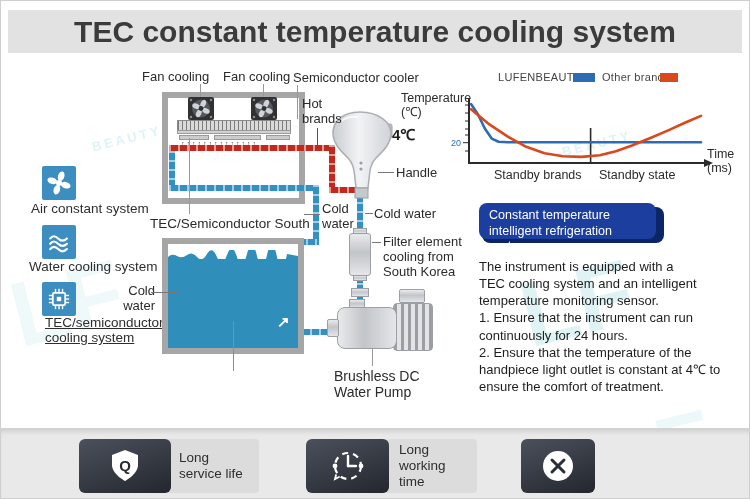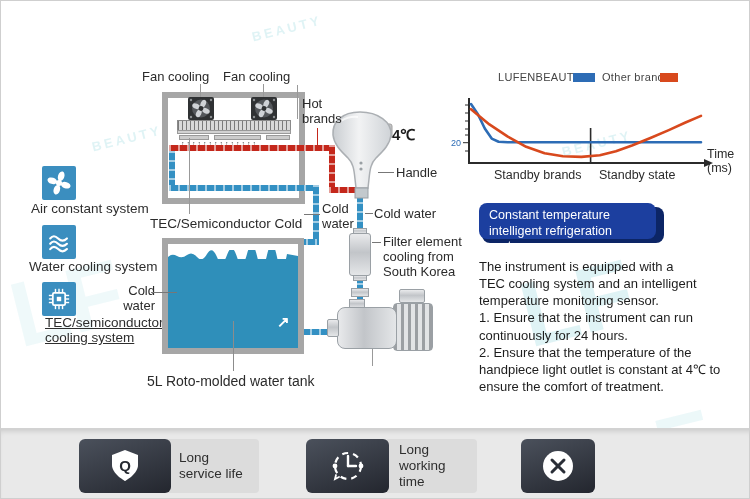--- a/index.html
+++ b/index.html
@@ -78,20 +78,23 @@
 
 <div class="canvas">
 
   <div class="abs wm wm-big" style="left:520px;top:250px;">LF</div>
   <div class="abs wm wm-big" style="left:10px;top:250px;opacity:.5;">LF</div>
   <div class="abs wm wm-big" style="left:600px;top:400px;opacity:.6;">LF</div>
   <div class="abs wm wm-word" style="left:250px;top:20px;">BEAUTY</div>
   <div class="abs wm wm-word" style="left:560px;top:135px;">BEAUTY</div>
   <div class="abs wm wm-word" style="left:90px;top:130px;">BEAUTY</div>
 
+  <div class="abs banner">
+    <h1>TEC constant temperature cooling system</h1>
+  </div>
 
   <div class="abs side-ic" style="left:41px;top:165px;">
     <svg width="30" height="30" viewBox="0 0 34 34">
       <g transform="translate(17,17) rotate(18)" fill="#ffffff">
         <ellipse cx="0" cy="-8" rx="3.6" ry="5.6"></ellipse>
         <ellipse cx="8" cy="0" rx="5.6" ry="3.6"></ellipse>
         <ellipse cx="0" cy="8" rx="3.6" ry="5.6"></ellipse>
         <ellipse cx="-8" cy="0" rx="5.6" ry="3.6"></ellipse>
         <circle r="3.4"></circle>
       </g>
@@ -220,62 +223,66 @@
   <div class="abs metal" style="left:350px;top:287px;width:18px;height:9px;"></div>
 
   <div class="abs metal" style="left:398px;top:288px;width:26px;height:14px;border-radius:2px;"></div>
   <div class="abs metal" style="left:348px;top:298px;width:16px;height:10px;"></div>
   <div class="abs motor" style="left:392px;top:302px;width:40px;height:48px;"></div>
   <div class="abs metal-h" style="left:336px;top:306px;width:60px;height:42px;border-radius:8px;"></div>
   <div class="abs metal" style="left:326px;top:318px;width:12px;height:18px;border-radius:2px;"></div>
 
   <div class="abs dlabel" style="left:141px;top:69px;">Fan cooling</div>
   <div class="abs dlabel" style="left:222px;top:69px;">Fan cooling</div>
+  <div class="abs dlabel" style="left:292px;top:70px;">Semiconductor cooler</div>
   <div class="abs lead-v" style="left:199px;top:83px;height:13px;"></div>
   <div class="abs lead-v" style="left:262px;top:83px;height:13px;"></div>
   <div class="abs lead-v" style="left:296px;top:84px;height:34px;"></div>
 
   <div class="abs dlabel pre" style="left:301px;top:96px;">Hot
 brands</div>
   <div class="abs lead-red" style="left:316px;top:127px;height:17px;"></div>
 
   <div class="abs dlabel-b" style="left:391px;top:123px;">4℃</div>
 
   <div class="abs dlabel" style="left:395px;top:165px;">Handle</div>
   <div class="abs lead-h" style="left:377px;top:171px;width:16px;"></div>
 
-  <div class="abs dlabel" style="left:149px;top:215px;font-size:13.5px;">TEC/Semiconductor Cold</div>
+  <div class="abs dlabel" style="left:149px;top:215px;font-size:13.5px;">TEC/Semiconductor South</div>
   <div class="abs lead-v" style="left:188px;top:137px;height:76px;"></div>
 
   <div class="abs dlabel pre" style="left:321px;top:201px;">Cold
 water</div>
   <div class="abs lead-h" style="left:303px;top:213px;width:16px;"></div>
 
   <div class="abs dlabel" style="left:373px;top:206px;">Cold water</div>
   <div class="abs lead-h" style="left:364px;top:212px;width:8px;"></div>
 
   <div class="abs dlabel pre" style="left:382px;top:234px;">Filter element
 cooling from
 South Korea</div>
   <div class="abs lead-h" style="left:371px;top:241px;width:9px;"></div>
 
   <div class="abs dlabel pre" style="left:110px;top:283px;width:44px;text-align:right;">Cold
 water</div>
   <div class="abs lead-h" style="left:150px;top:291px;width:26px;"></div>
 
-  <div class="abs dlabel" style="left:146px;top:372px;font-size:14px;">5L Roto-molded water tank</div>
   <div class="abs lead-v" style="left:232px;top:320px;height:50px;background:#8c8c8c;"></div>
 
+  <div class="abs dlabel pre" style="left:333px;top:367px;font-size:14px;">Brushless DC
+Water Pump</div>
   <div class="abs lead-v" style="left:371px;top:348px;height:17px;"></div>
 
   <div class="abs legend-txt" style="left:497px;top:70px;">LUFENBEAUTY</div>
   <div class="abs legend-sw" style="left: 572px; top: 72px; width: 22px; background: rgb(45, 108, 181);"></div>
   <div class="abs legend-txt" style="left:601px;top:70px;">Other brands</div>
   <div class="abs legend-sw" style="left: 659px; top: 72px; width: 18px; background: rgb(216, 73, 29);"></div>
 
+  <div class="abs chart-txt pre" style="left:400px;top:90px;">Temperature
+(℃)</div>
   <div class="abs chart-txt pre" style="left:706px;top:146px;">Time
 (ms)</div>
 
   <svg id="chart-svg" class="abs" style="left:440px;top:62px;" width="310" height="130" viewBox="0 0 310 130">
     <line x1="28" y1="35" x2="28" y2="100" stroke="#2b2b2b" stroke-width="2"></line>
     <line x1="27" y1="100" x2="264" y2="100" stroke="#2b2b2b" stroke-width="2"></line>
     <polygon points="263,96 272,100 263,104" fill="#2b2b2b"></polygon>
     <g stroke="#2b2b2b" stroke-width="1">
       <line x1="24" y1="42" x2="28" y2="42"></line>
         <line x1="24" y1="50" x2="28" y2="50"></line>

